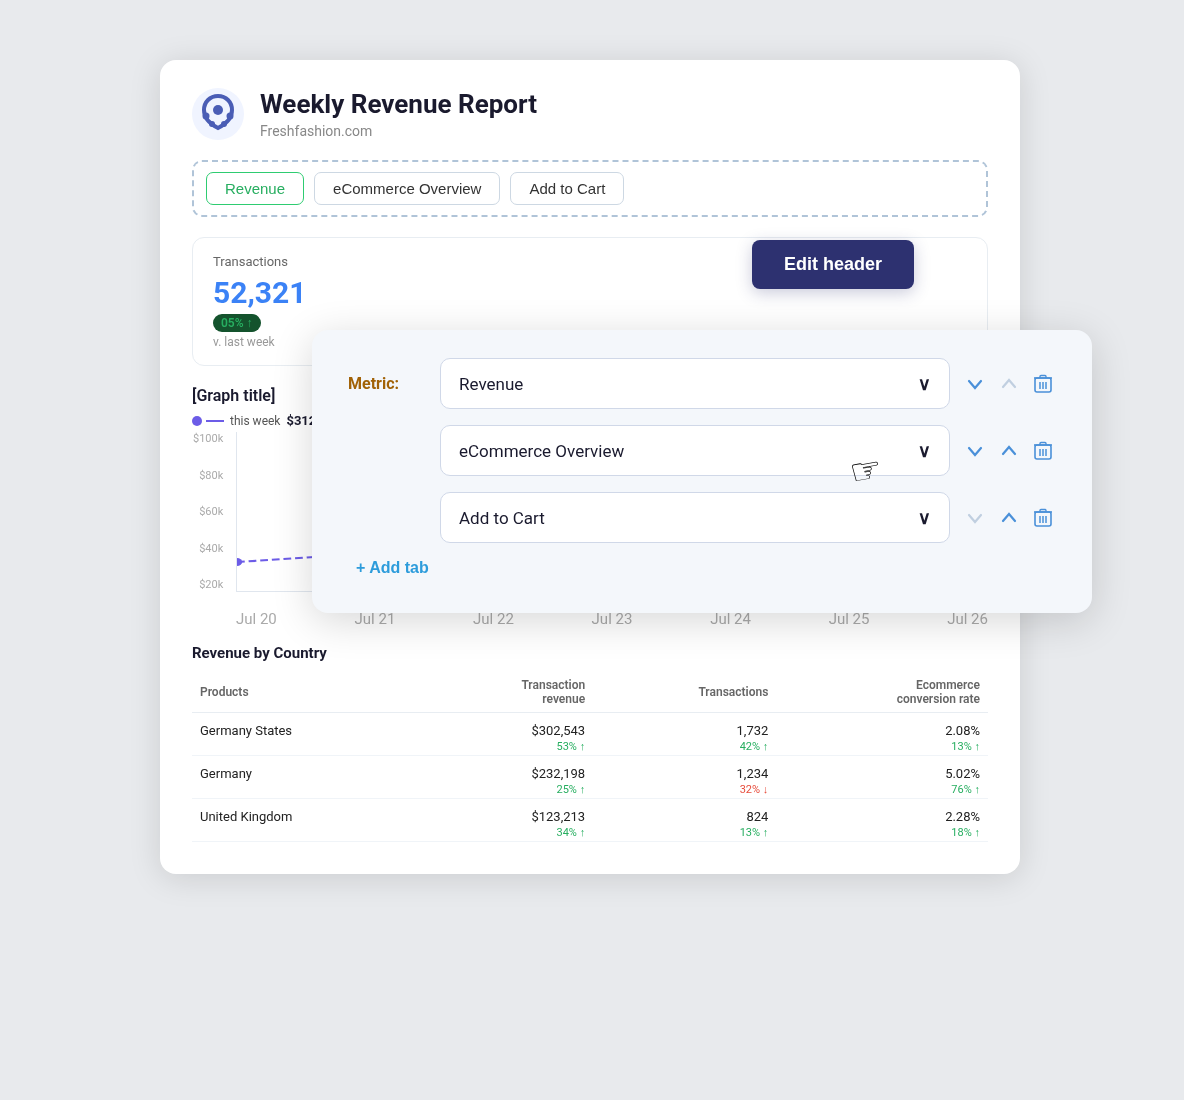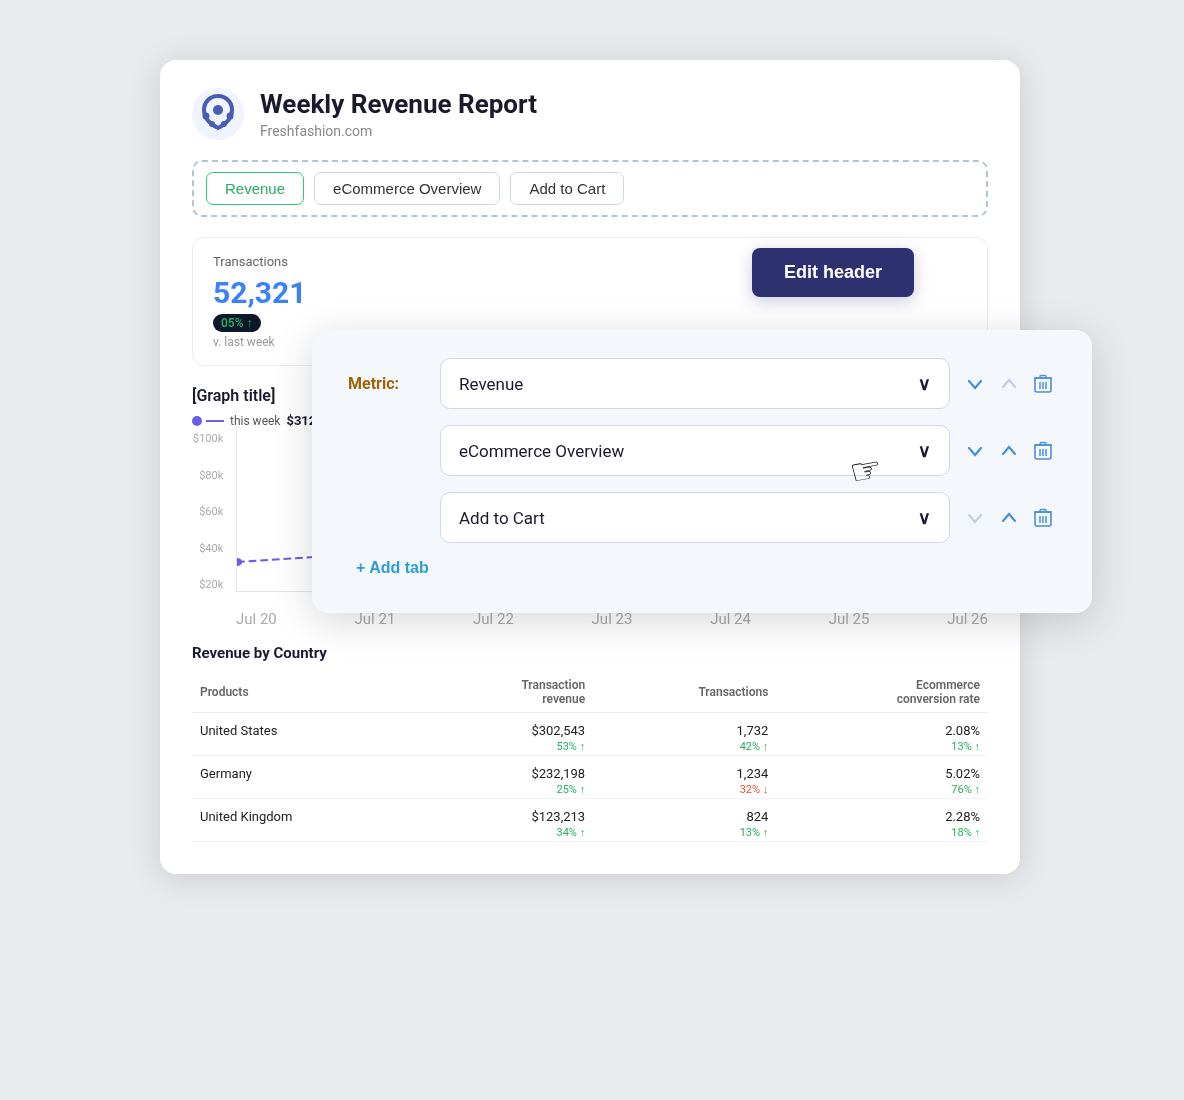--- a/index.html
+++ b/index.html
@@ -79,21 +79,21 @@
     }
     .tab-btn.active {
       border-color: #2ecc71;
       color: #27ae60;
       background: #fff;
     }
 
     
     .edit-header-btn {
       position: absolute;
-      top: 188px;
+      top: 180px;
       left: 640px;
       background: #2d3170;
       color: #fff;
       border: none;
       border-radius: 8px;
       padding: 14px 32px;
       font-size: 18px;
       font-weight: 600;
       cursor: pointer;
       z-index: 10;
@@ -119,21 +119,21 @@
       color: #666;
       margin-bottom: 6px;
     }
     .stat-value {
       font-size: 30px;
       font-weight: 700;
       color: #3b82f6;
     }
     .stat-badge {
       display: inline-block;
-      background: #0f172a;
+      background: #14532d;
       color: #27ae60;
       border-radius: 12px;
       padding: 2px 8px;
       font-size: 12px;
       font-weight: 600;
       margin-top: 4px;
     }
     .stat-compare {
       font-size: 12px;
       color: #999;
@@ -451,21 +451,21 @@
           <tr>
             <th>Products</th>
             <th class="right">Transaction<br>revenue</th>
             <th class="right">Transactions</th>
             <th class="right">Ecommerce<br>conversion rate</th>
           </tr>
         </thead>
         <tbody>
 
           <tr>
-            <td>United States</td>
+            <td>Germany States</td>
             <td class="right">
               $302,543<span class="table-sub green">53% ↑</span>
             </td>
             <td class="right">
               1,732<span class="table-sub green">42% ↑</span>
             </td>
             <td class="right">
               2.08%<span class="table-sub green">13% ↑</span>
             </td>
           </tr>

